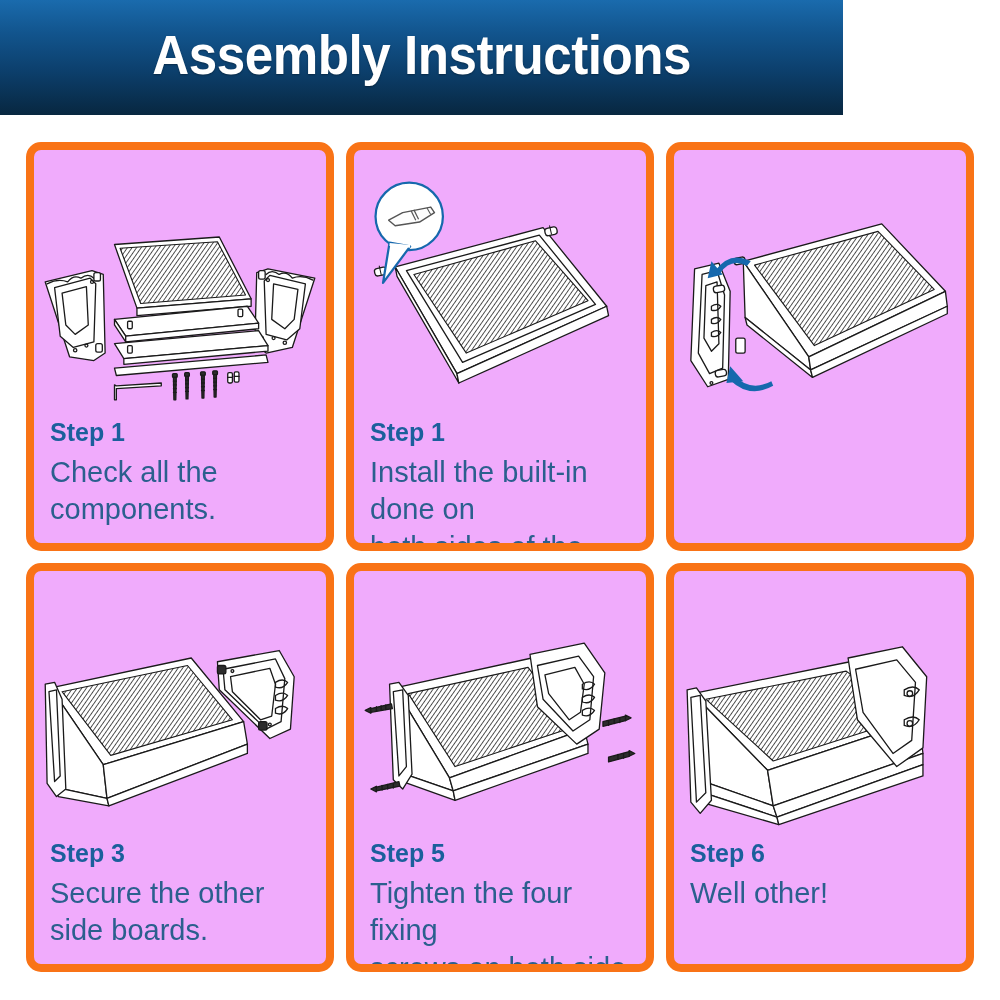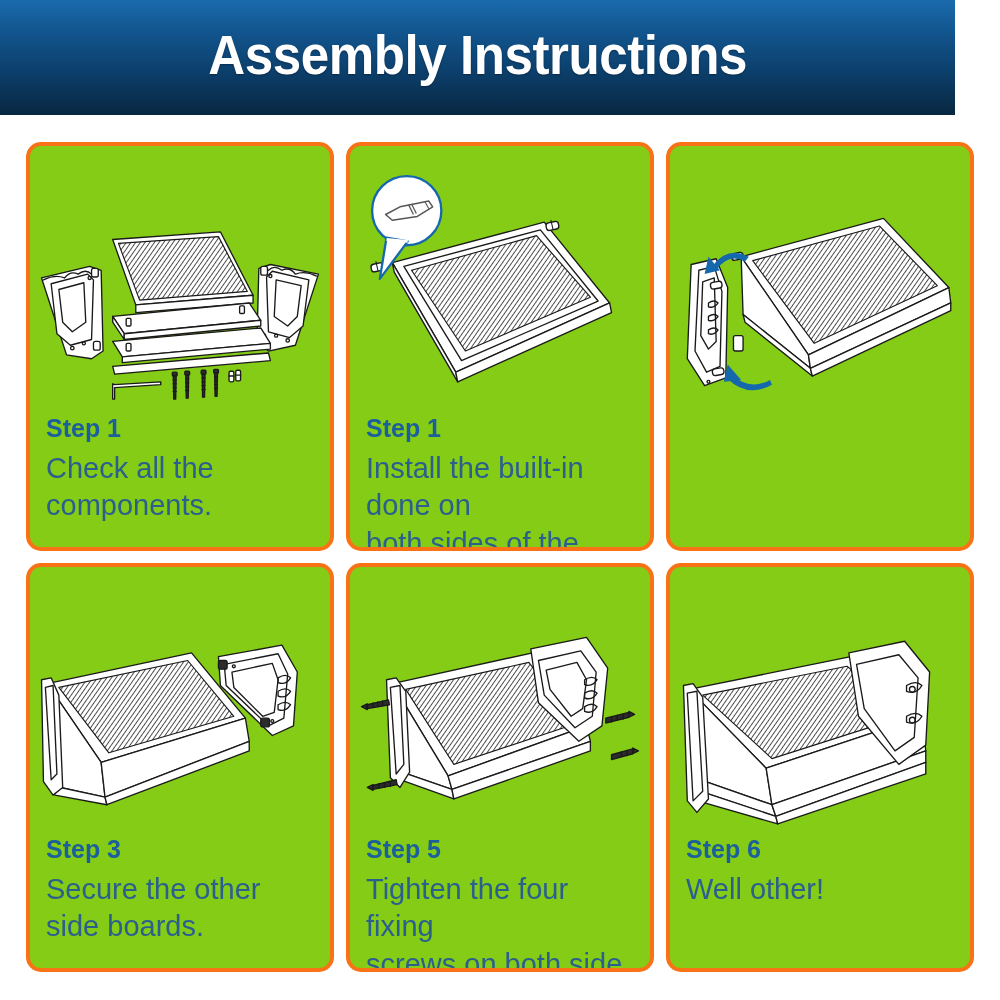--- a/index.html
+++ b/index.html
@@ -16,21 +16,21 @@
     position: relative;
     width: 1000px;
     height: 1000px;
     background: #ffffff;
   }
 
   
   .header {
     position: absolute;
     left: 0; top: 0;
-    width: 955px;
+    width: 843px;
     height: 115px;
     background: linear-gradient(to bottom, #1a6bad 0%, #12558e 28%, #0c3f6c 62%, #082740 100%);
     display: flex;
     align-items: center;
     justify-content: center;
     overflow: hidden;
   }
   .header-title {
     color: #ffffff;
     font-size: 55px;
@@ -51,23 +51,23 @@
     width: 948px;
     height: 830px;
     display: grid;
     grid-template-columns: repeat(3, 1fr);
     grid-template-rows: repeat(2, 1fr);
     column-gap: 12px;
     row-gap: 12px;
   }
 
   .card {
-    border: 4px solid #f97316;
+    border: 8px solid #f97316;
     border-radius: 15px;
-    background: #84cc16;
+    background: #f0abfc;
     display: flex;
     flex-direction: column;
     overflow: hidden;
     position: relative;
   }
 
   .illus {
     flex: 0 0 262px;
     position: relative;
     overflow: hidden;

